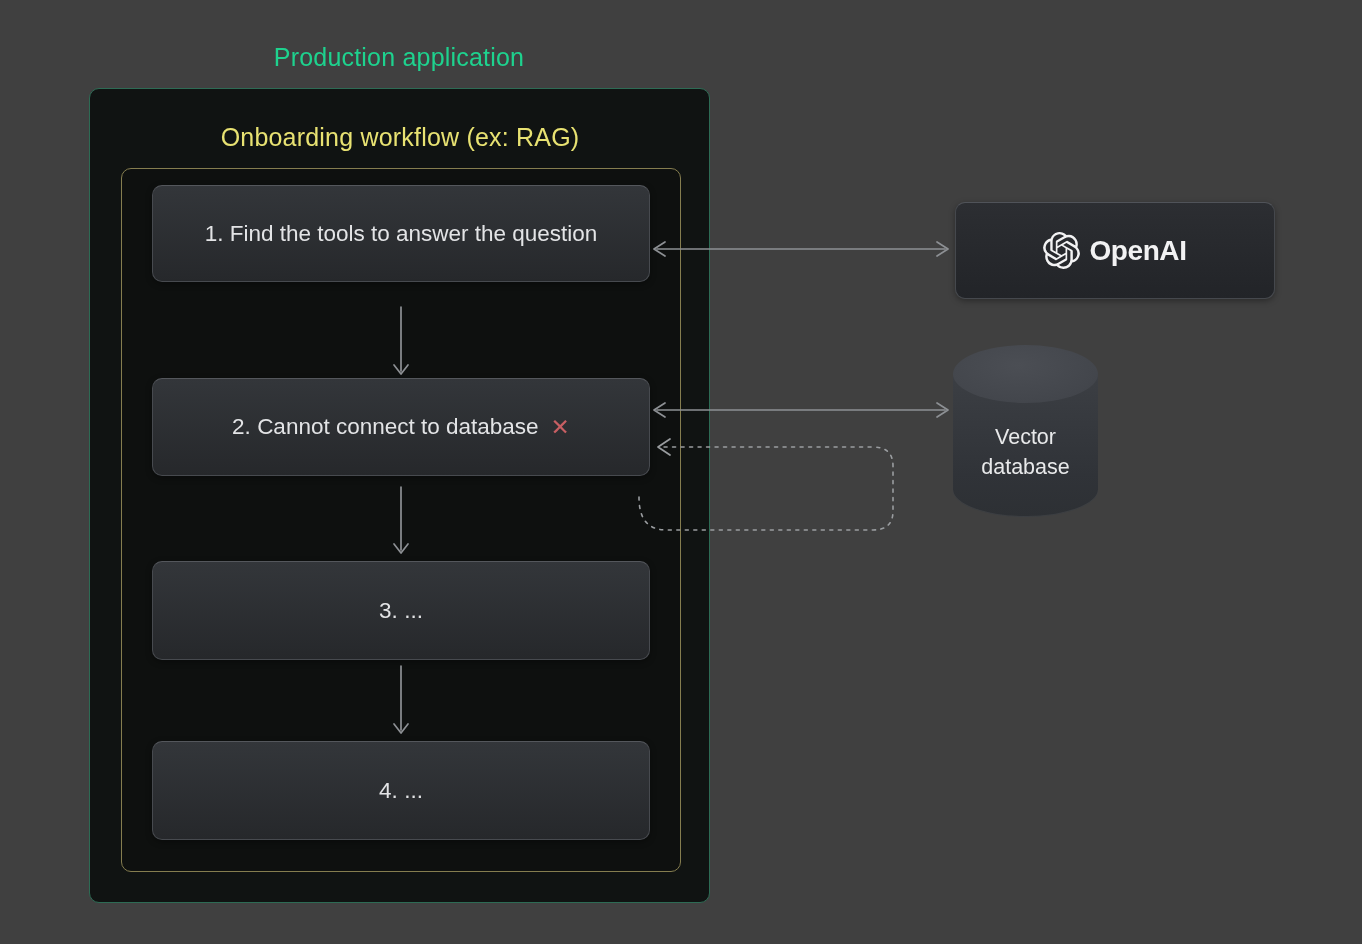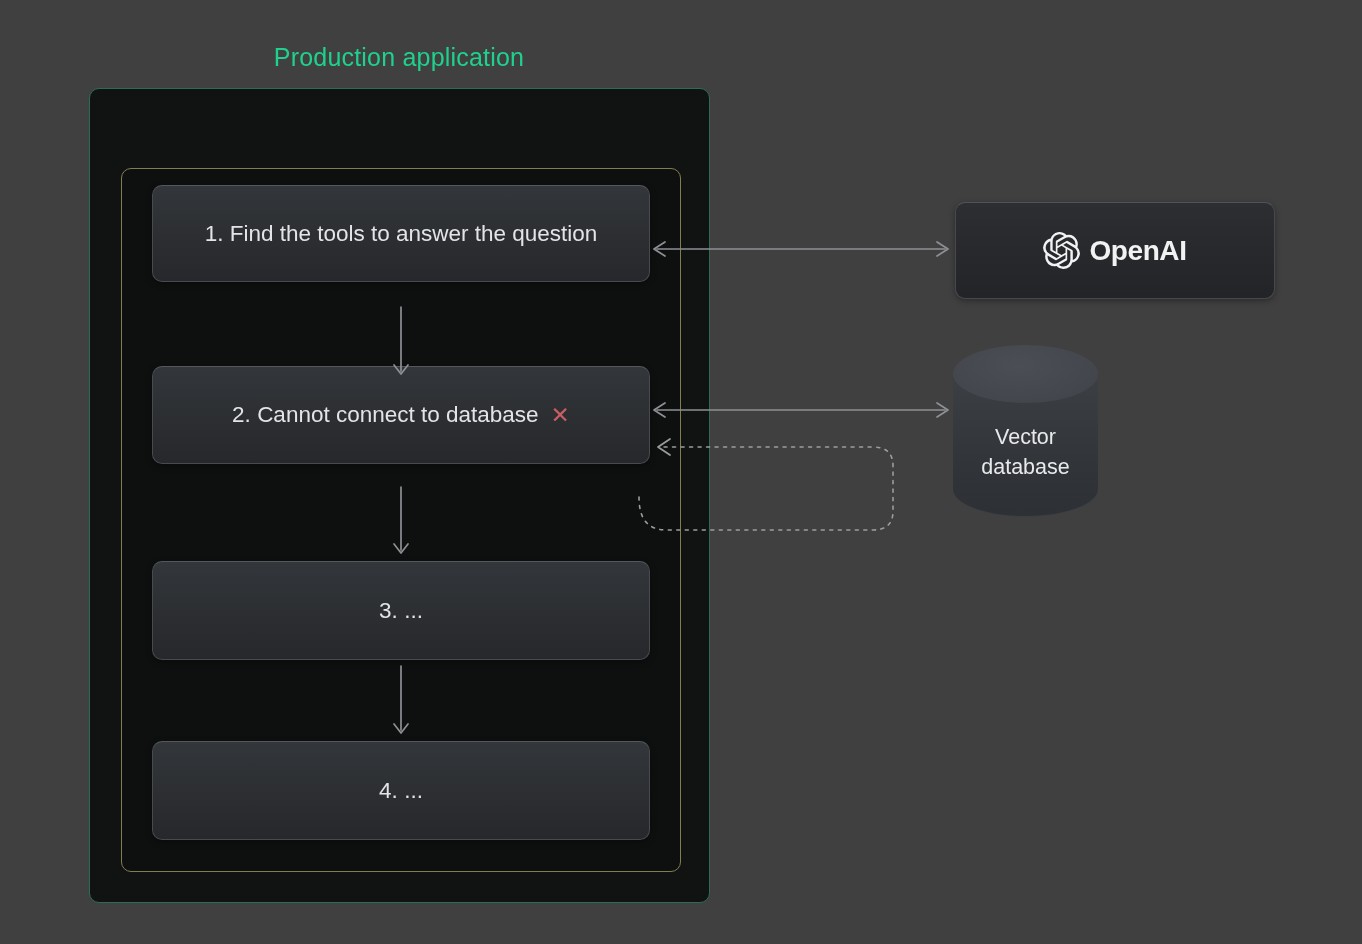--- a/index.html
+++ b/index.html
@@ -29,21 +29,21 @@
   }
   .step{
     position:absolute;left:152px;width:496px;
     border:1px solid #474a4f;border-top-color:#54575c;border-radius:10px;
     background:linear-gradient(180deg,#33363a 0%,#26282b 100%);
     box-shadow:0 2px 6px rgba(0,0,0,.35);
     display:flex;align-items:center;justify-content:center;gap:10px;
     color:#e3e4e6;font-size:22.5px;
   }
   .step-1{top:185px;height:95px;text-align:right;}
-  .step-2{top:366px;height:96px;}
+  .step-2{top:378px;height:96px;}
   .step-3{top:561px;height:97px;}
   .step-4{top:741px;height:97px;}
   .error-mark{color:#c75f63;font-size:23px;font-weight:700;margin-left:2px;}
   .openai-box{
     position:absolute;left:955px;top:202px;width:318px;height:95px;
     border:1px solid #45484d;border-top-color:#505359;border-radius:10px;
     background:linear-gradient(180deg,#2c2e32 0%,#222428 100%);
     box-shadow:0 2px 6px rgba(0,0,0,.35);
     display:flex;align-items:center;justify-content:center;gap:9px;
   }
@@ -67,20 +67,21 @@
   svg.overlay{position:absolute;left:0;top:0;pointer-events:none;}
 </style>
 </head>
 <body>
 
 <div class="canvas">
 
   <div class="outer-title">Production application</div>
   <div class="outer-box"></div>
 
+  <div class="inner-title">Onboarding workflow (ex: RAG)</div>
   <div class="inner-box"></div>
 
   <div class="step step-1">
     <span>1. Find the tools to answer the question</span>
   </div>
   <div class="step step-2">
     <span>2. Cannot connect to database</span>
     <span class="error-mark">✕</span>
   </div>
   <div class="step step-3">

